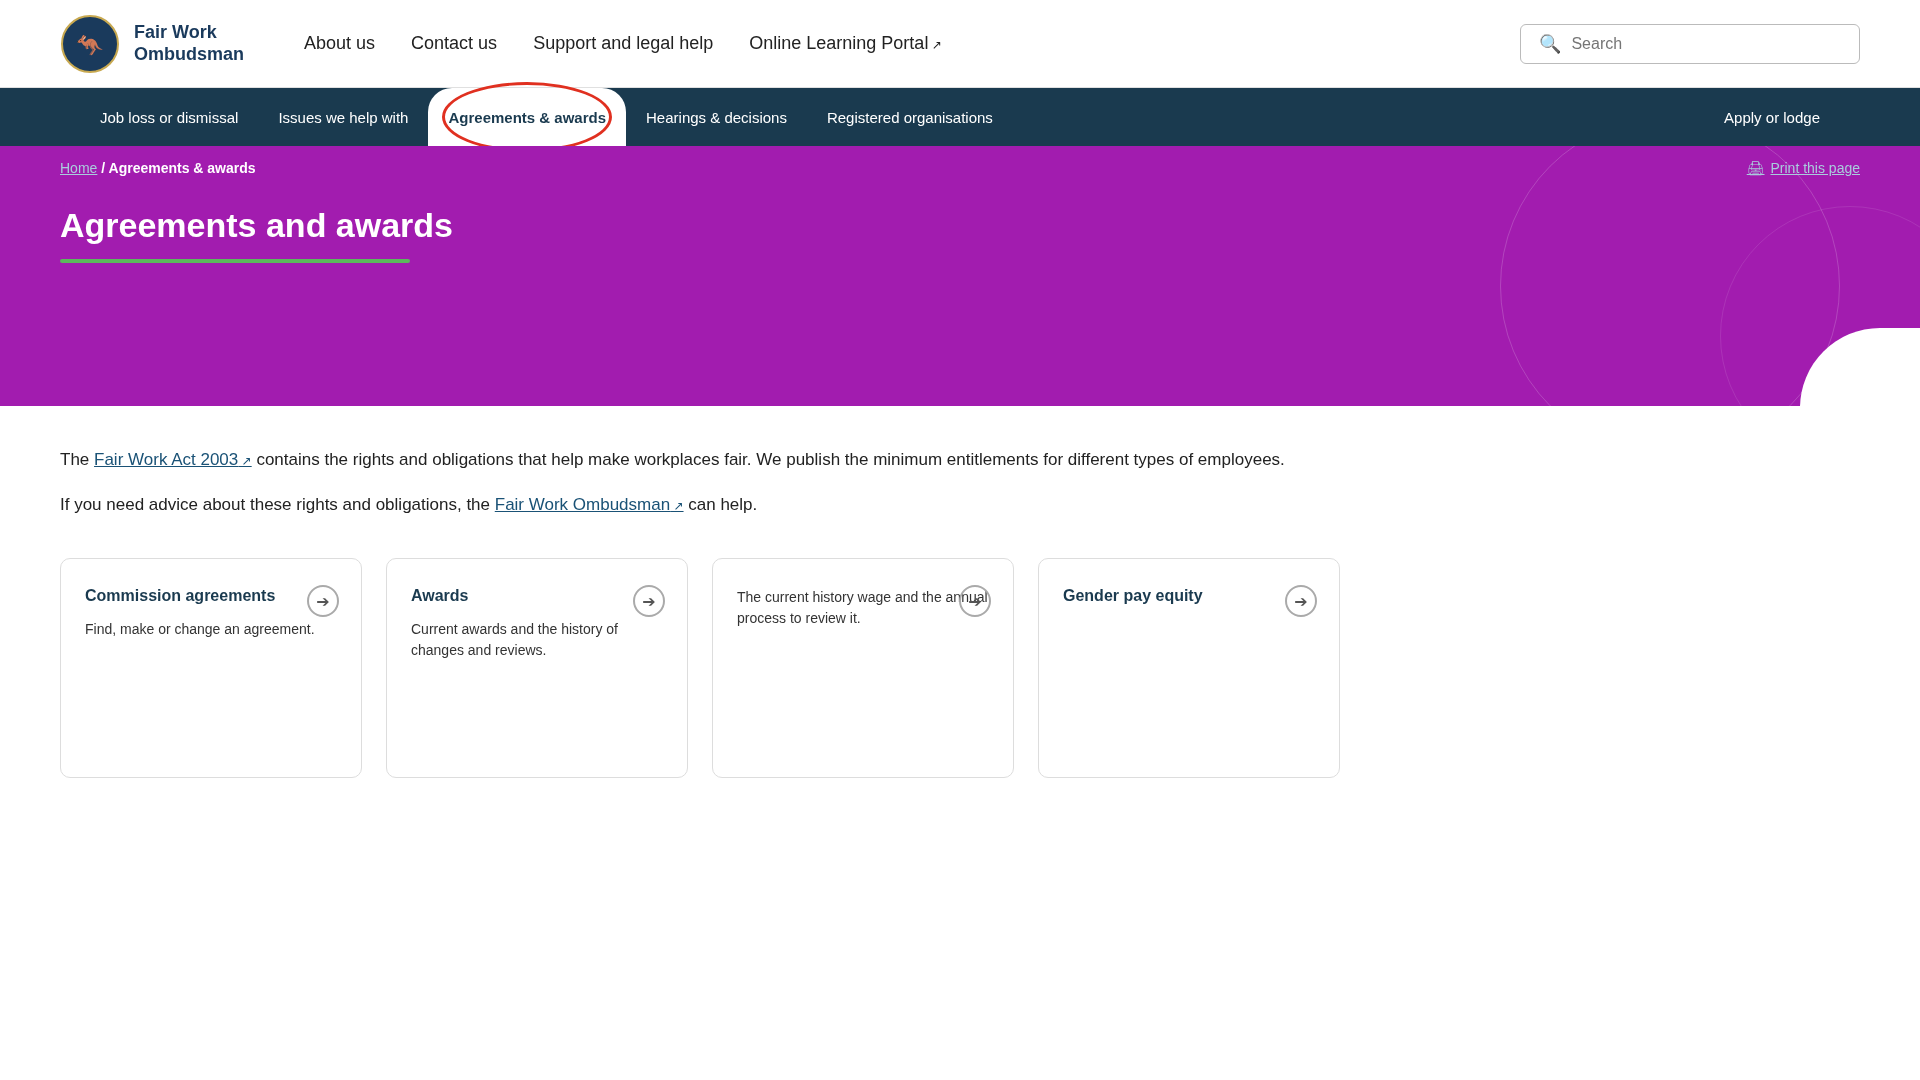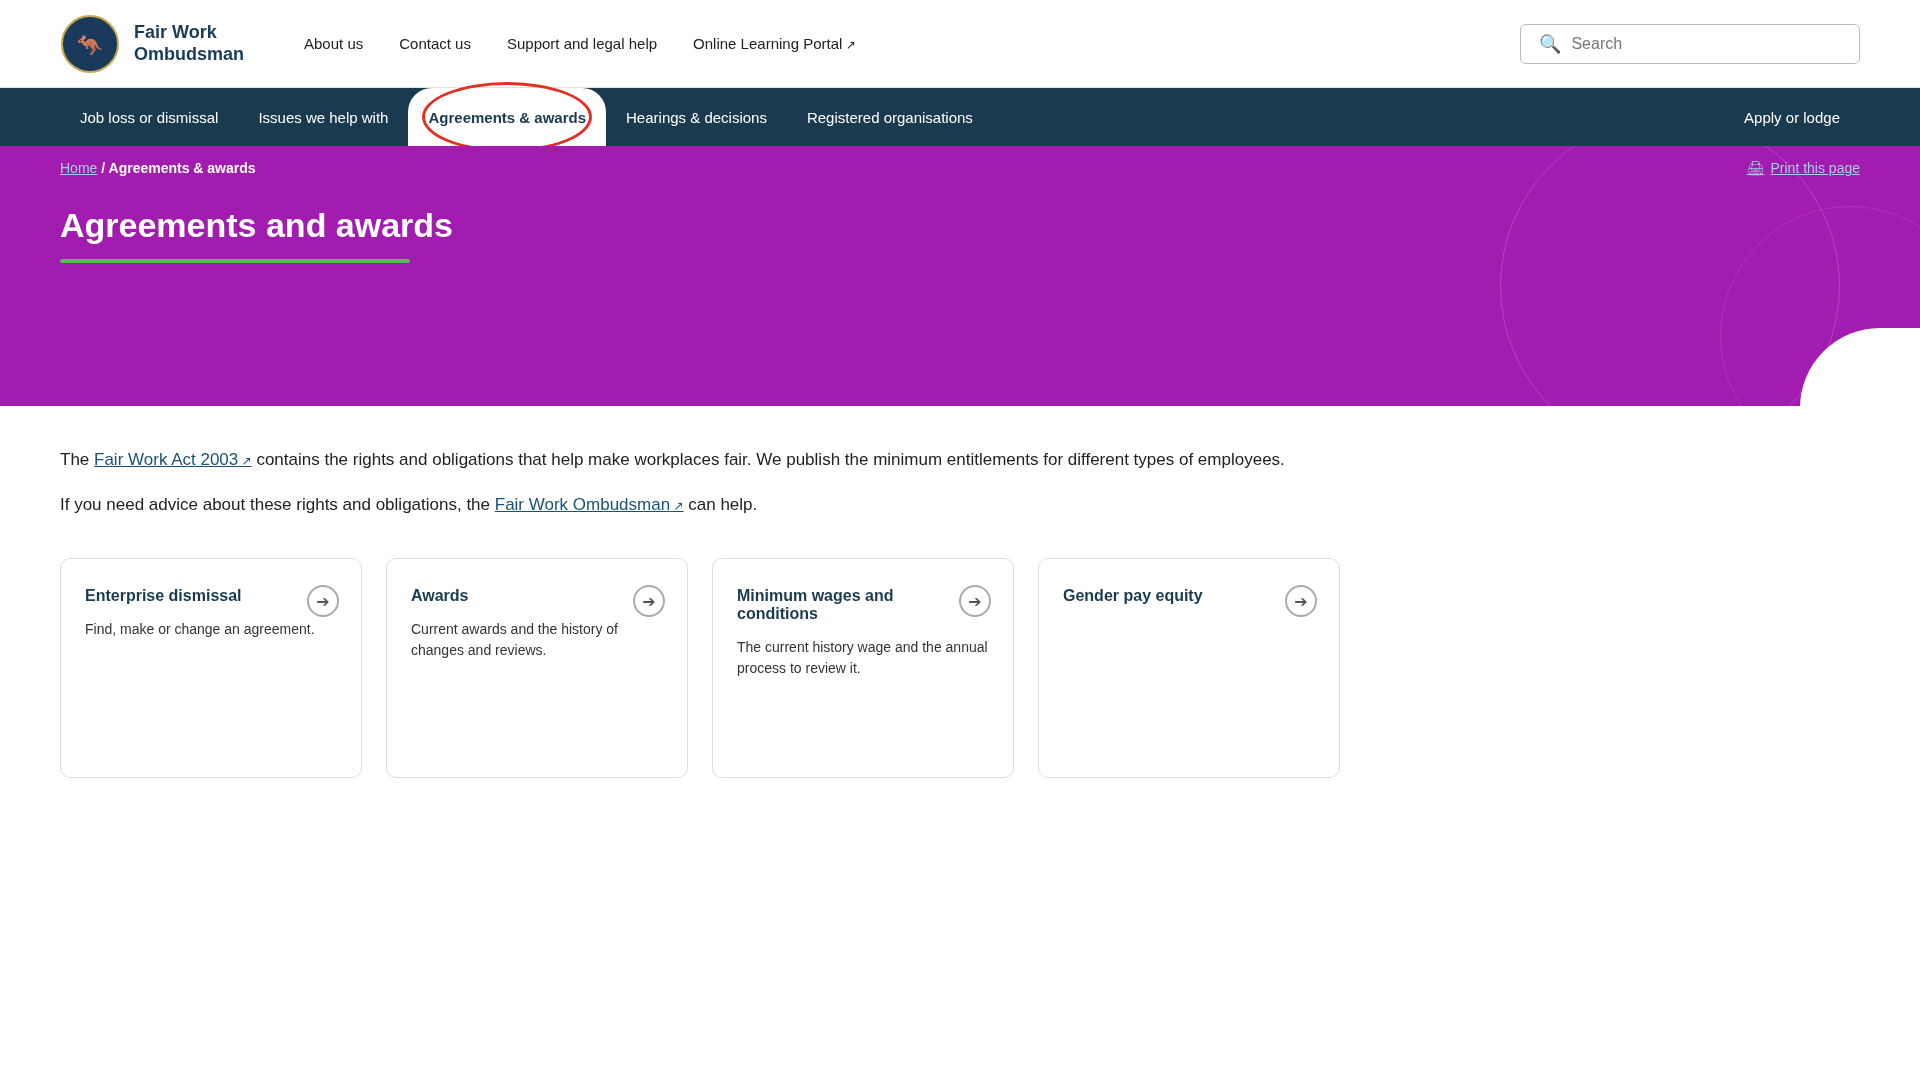--- a/index.html
+++ b/index.html
@@ -33,21 +33,21 @@
     }
     .top-nav-links {
       display: flex;
       align-items: center;
       gap: 36px;
       flex: 1;
     }
     .top-nav-links a {
       text-decoration: none;
       color: #222;
-      font-size: 15px;
+      font-size: 18px;
       text-align: right;
     }
     .top-nav-links a.external::after {
       content: ' ↗';
       font-size: 12px;
     }
     .search-box {
       display: flex;
       align-items: center;
       border: 1.5px solid #bbb;
@@ -64,21 +64,21 @@
       color: #555;
       background: transparent;
       width: 100%;
     }
 
     
     .main-nav {
       background: #1a3a4f;
       display: flex;
       align-items: center;
-      padding: 0 60px;
+      padding: 0 80px;
       height: 58px;
     }
     .main-nav a {
       color: #fff;
       text-decoration: none;
       font-size: 15px;
       padding: 0 20px;
       height: 58px;
       display: flex;
       align-items: center;
@@ -322,33 +322,32 @@
   <p>
     <span>The </span><a href="#" class="external">Fair Work Act 2003</a><span> contains the rights and obligations that help make workplaces fair. We publish the minimum entitlements for different types of employees.</span>
   </p>
   <p>
     <span>If you need advice about these rights and obligations, the </span><a href="#" class="external">Fair Work Ombudsman</a><span> can help.</span>
   </p>
 
   <div class="cards-row">
 
     <div class="card">
-      <div class="card-title">Enterprise dismissal</div>
+      <div class="card-title">Commission agreements</div>
       <div class="card-arrow">➔</div>
       <div class="card-desc">Find, make or change an agreement.</div>
     </div>
 
     <div class="card">
       <div class="card-title">Awards</div>
       <div class="card-arrow">➔</div>
       <div class="card-desc">Current awards and the history of changes and reviews.</div>
     </div>
 
     <div class="card">
-      <div class="card-title">Minimum wages and conditions</div>
       <div class="card-arrow">➔</div>
       <div class="card-desc">The current history wage and the annual process to review it.</div>
     </div>
 
     <div class="card">
       <div class="card-title">Gender pay equity</div>
       <div class="card-arrow">➔</div>
       <div class="card-desc"></div>
     </div>
 

